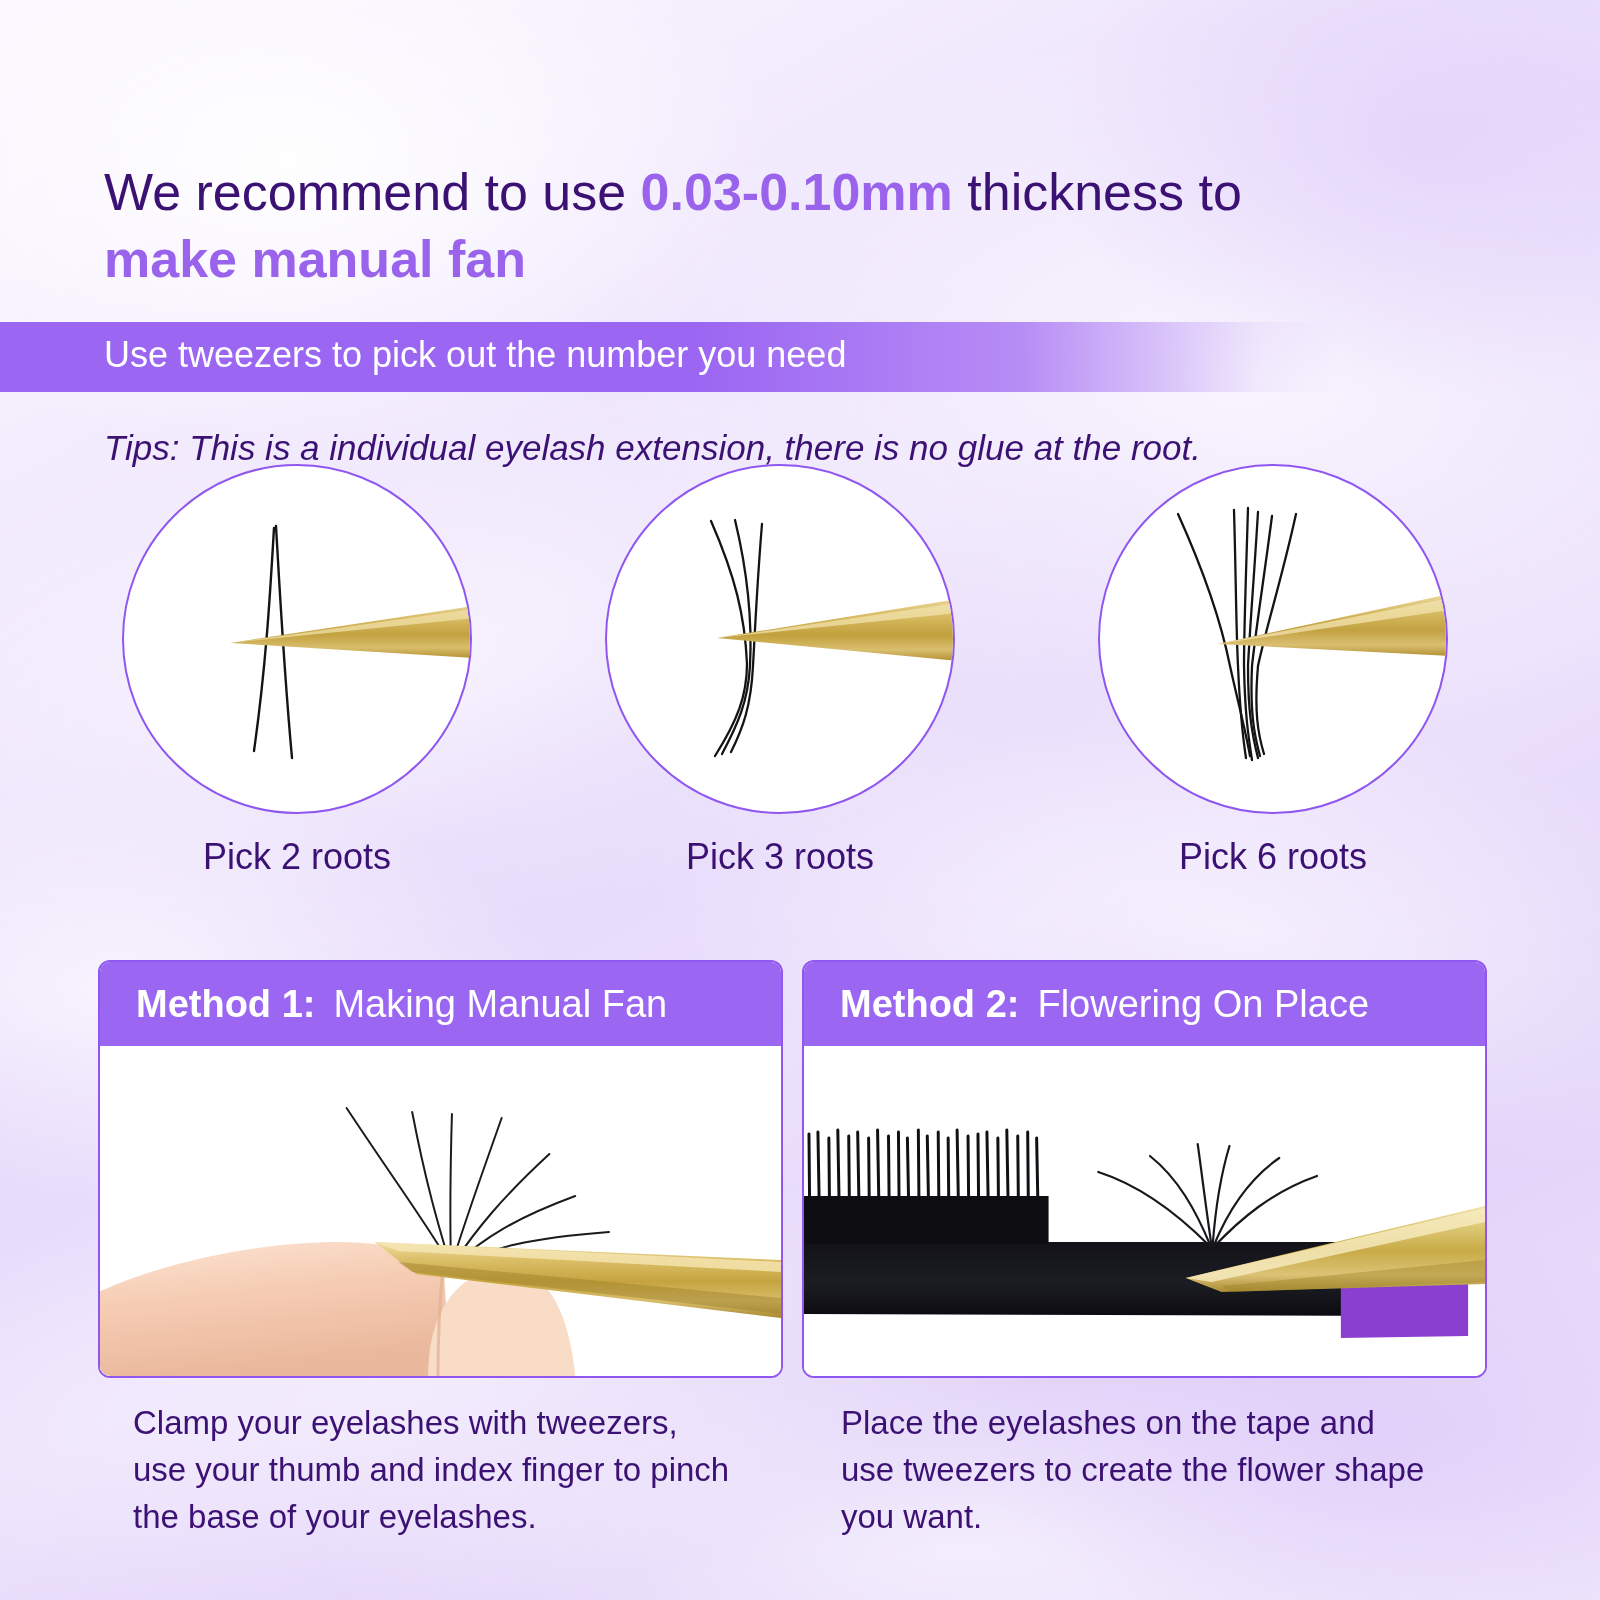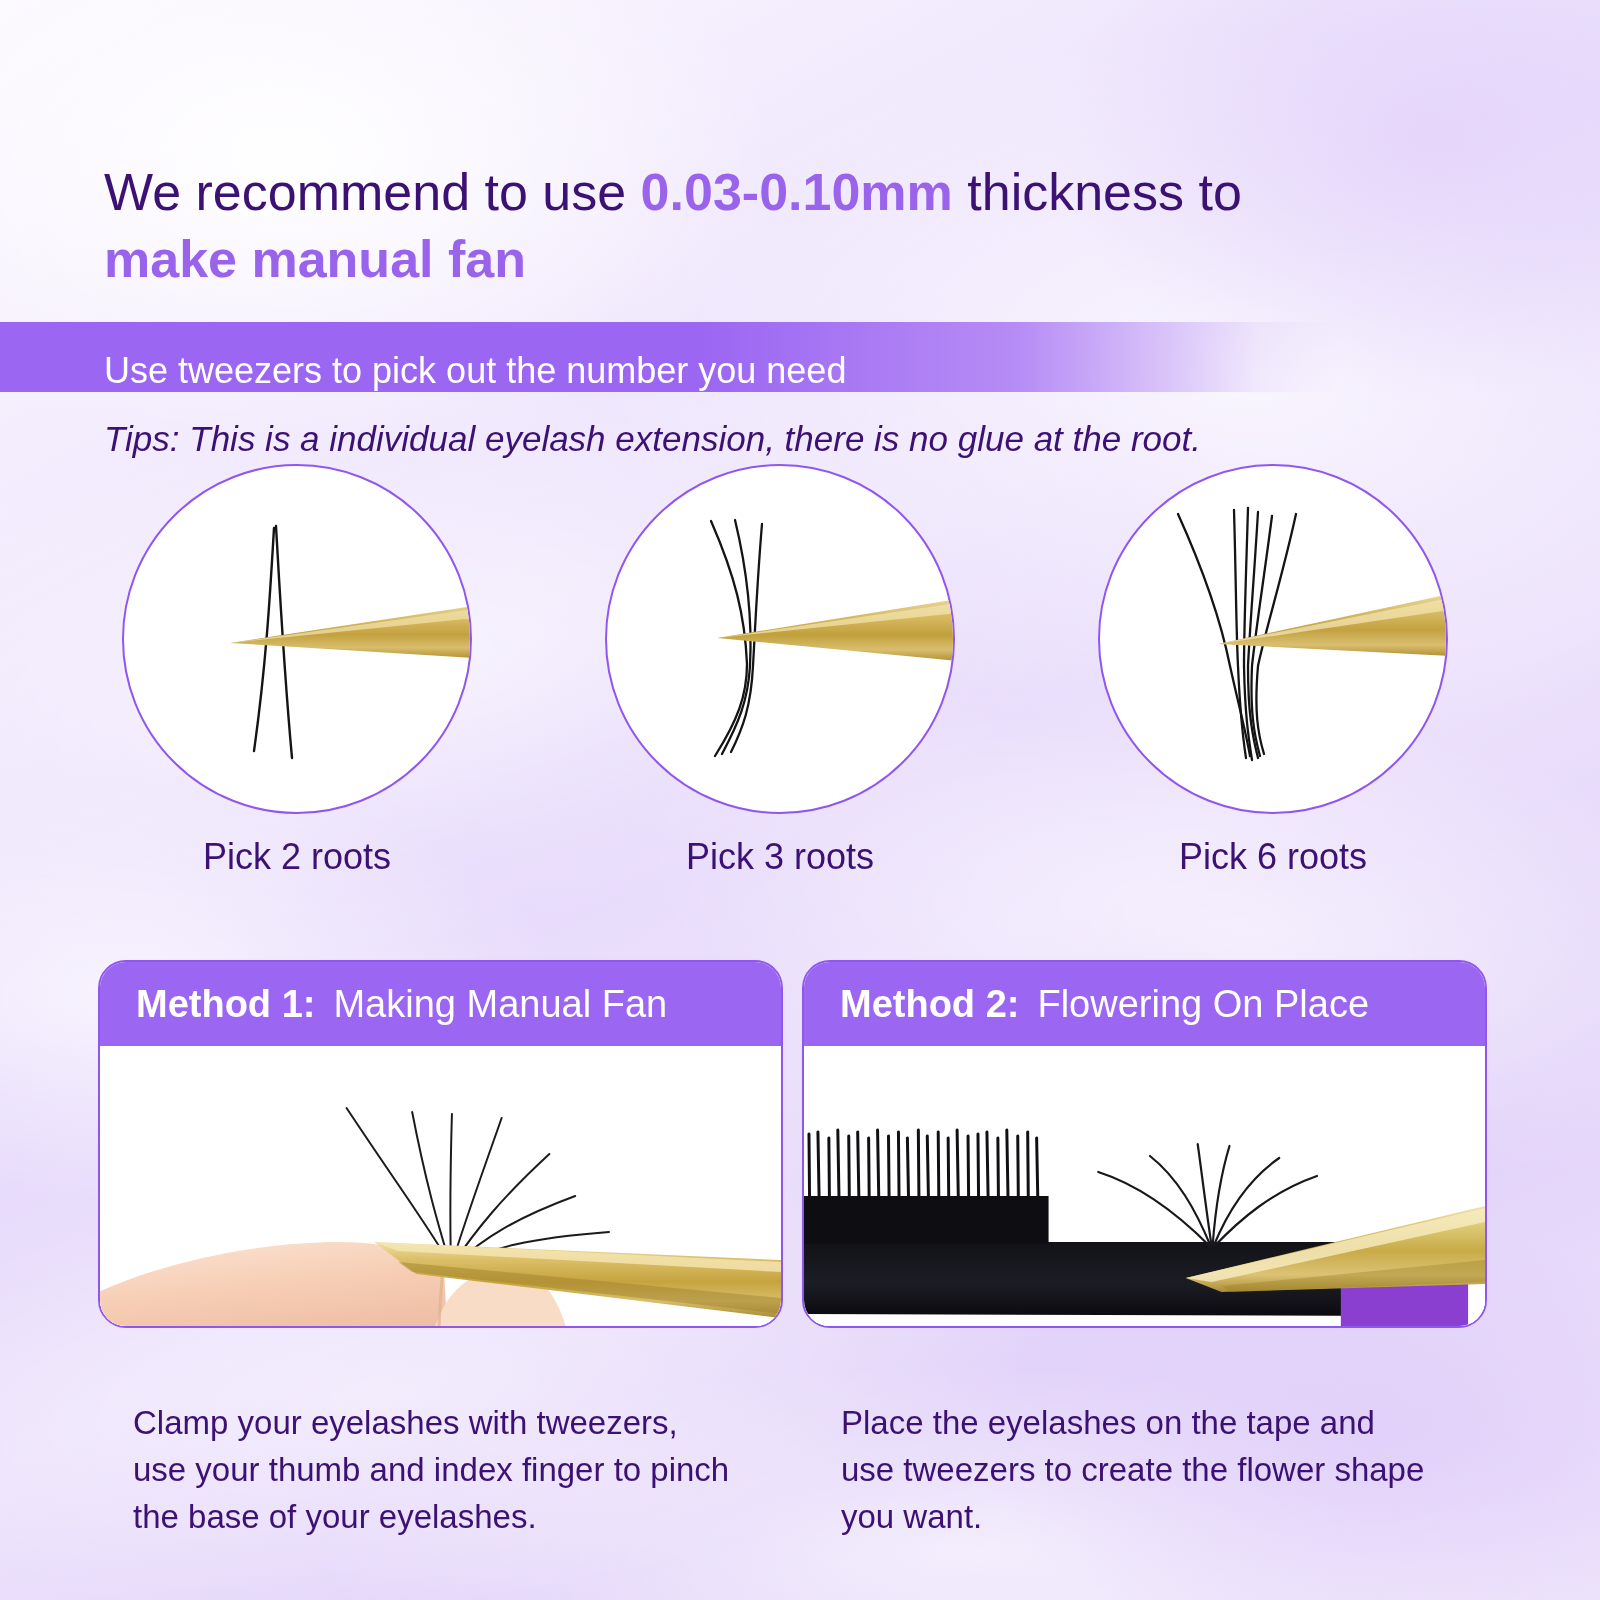--- a/index.html
+++ b/index.html
@@ -102,28 +102,27 @@
     height: 70px;
     background: linear-gradient(90deg, #9b66f2 0%, #9b66f2 52%, #b68cf5 76%, rgba(226,210,250,0.35) 94%, rgba(226,210,250,0) 100%);
   }
   .band-text {
     position: absolute;
     left: 104px;
     top: 334px;
     font-size: 36px;
     color: #ffffff;
     white-space: nowrap;
-    margin-top: 16px;
   }
 
   
   .tips {
     position: absolute;
     left: 104px;
-    top: 419px;
+    top: 428px;
     font-size: 35px;
     font-style: italic;
     color: #3c1174;
     white-space: nowrap;
   }
 
   
   .circles {
     position: absolute;
     left: 0;
@@ -160,23 +159,23 @@
     margin-top: 22px;
     font-size: 36px;
     color: #3c1174;
   }
 
   
   .card {
     position: absolute;
     top: 960px;
     width: 685px;
-    height: 368px;
+    height: 418px;
     border: 2px solid #8f57ef;
-    border-radius: 28px;
+    border-radius: 12px;
     box-sizing: border-box;
     background: #ffffff;
     overflow: hidden;
   }
   .card.m1 { left: 98px; }
   .card.m2 { left: 802px; }
 
   .card-header {
     height: 84px;
     background: #9b66f2;

